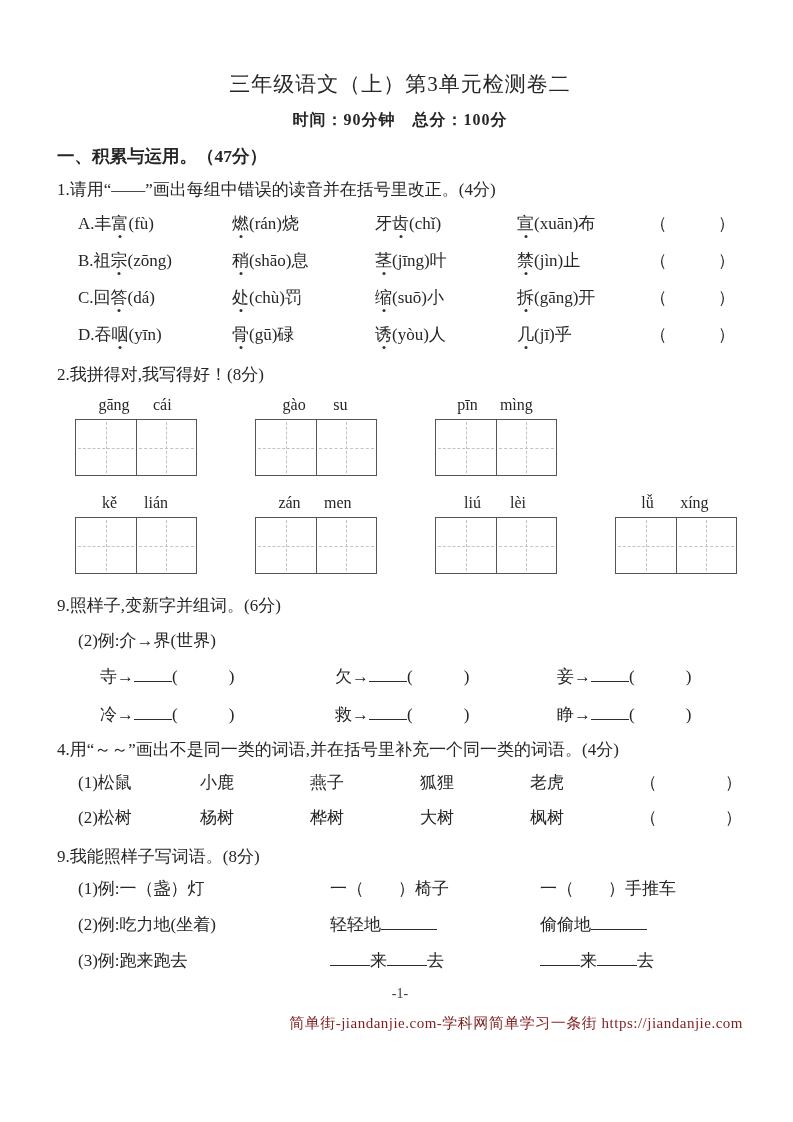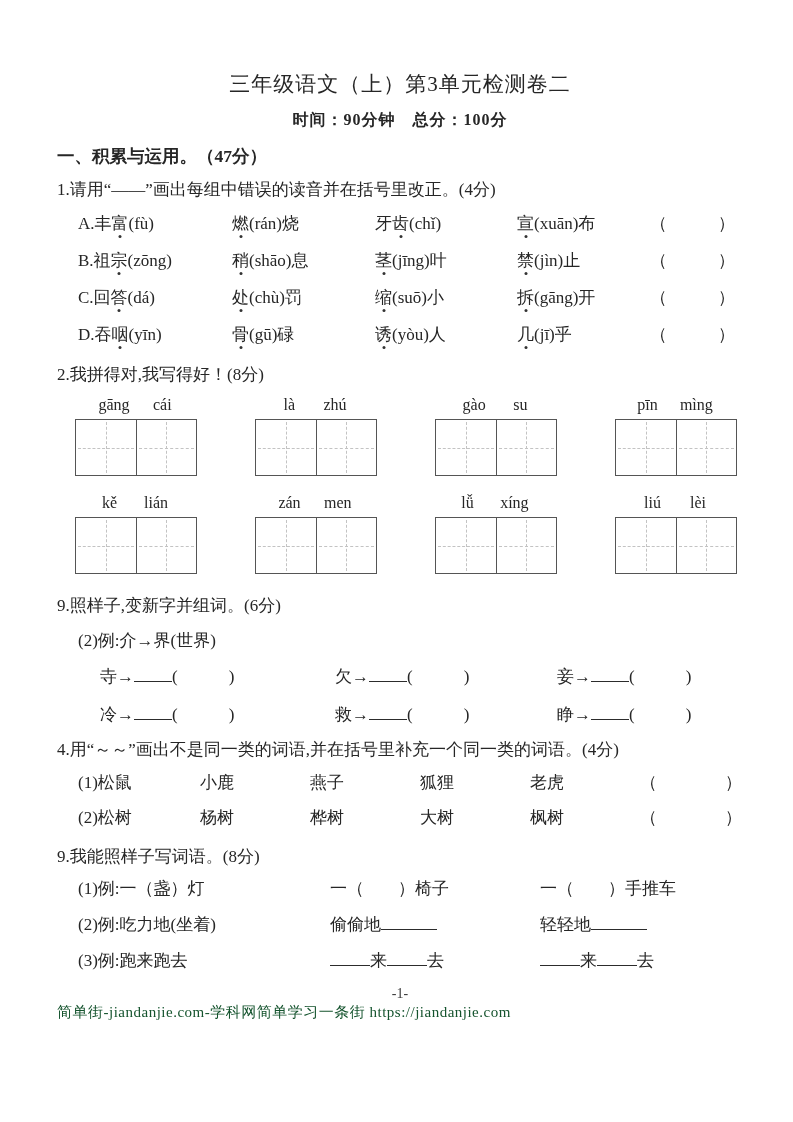--- a/index.html
+++ b/index.html
@@ -25,21 +25,21 @@
   .wcell+.wcell{border-left:1px solid #555}
   .wcell::before{content:"";position:absolute;left:50%;top:2px;bottom:2px;border-left:1px dashed #c3c3c3}
   .wcell::after{content:"";position:absolute;top:50%;left:2px;right:2px;border-top:1px dashed #c3c3c3}
   .sub-line{margin-left:21px;margin-top:12px}
   .q3-items{margin-left:43px;margin-top:10px;display:grid;grid-template-columns:235px 222px 1fr;height:28px;align-items:center}
   .blank{display:inline-block;border-bottom:1px solid #2c2c2c;height:15px;vertical-align:baseline}
   .w38{width:38px}.w40{width:40px}.w56{width:56px}
   .q4-row{display:grid;grid-template-columns:122px 110px 110px 110px 110px 1fr;margin-left:21px;height:35px;align-items:center}
   .q5-row{display:grid;grid-template-columns:252px 210px 1fr;margin-left:21px;height:36px;align-items:center}
   .page-num{margin-top:8px;text-align:center;font-size:14px;color:#3a3a3a}
-  .watermark{margin-top:1px;text-align:left;font-size:15px;color:#14532d;letter-spacing:.5px}
+  .watermark{margin-top:12px;text-align:right;font-size:15px;color:#7f1d1d;letter-spacing:.5px}
 </style>
 </head>
 <body>
 
 <div class="page">
 
   <div class="doc-title">三年级语文（上）第3单元检测卷二</div>
   <div class="doc-meta">时间：90分钟　总分：100分</div>
   <div class="section-head">一、积累与运用。（47分）</div>
 
@@ -91,30 +91,20 @@
               <span>gāng</span>
               <span>cái</span>
             </div>
           <div class="writebox">
               <div class="wcell"></div>
               <div class="wcell"></div>
             </div>
         </div>
         <div class="py-group">
           <div class="py-label">
-              <span>là</span>
-              <span>zhú</span>
-            </div>
-          <div class="writebox">
-              <div class="wcell"></div>
-              <div class="wcell"></div>
-            </div>
-        </div>
-        <div class="py-group">
-          <div class="py-label">
               <span>gào</span>
               <span>su</span>
             </div>
           <div class="writebox">
               <div class="wcell"></div>
               <div class="wcell"></div>
             </div>
         </div>
         <div class="py-group">
           <div class="py-label">
@@ -143,32 +133,32 @@
               <span>zán</span>
               <span>men</span>
             </div>
           <div class="writebox">
               <div class="wcell"></div>
               <div class="wcell"></div>
             </div>
         </div>
         <div class="py-group">
           <div class="py-label">
+              <span>liú</span>
+              <span>lèi</span>
+            </div>
+          <div class="writebox">
+              <div class="wcell"></div>
+              <div class="wcell"></div>
+            </div>
+        </div>
+        <div class="py-group">
+          <div class="py-label">
               <span>lǚ</span>
               <span>xíng</span>
-            </div>
-          <div class="writebox">
-              <div class="wcell"></div>
-              <div class="wcell"></div>
-            </div>
-        </div>
-        <div class="py-group">
-          <div class="py-label">
-              <span>liú</span>
-              <span>lèi</span>
             </div>
           <div class="writebox">
               <div class="wcell"></div>
               <div class="wcell"></div>
             </div>
         </div>
       </div>
     </div>
   </div>
 
@@ -209,22 +199,22 @@
 
   <div>
     <div class="q-prompt">9.我能照样子写词语。(8分)</div>
     <div class="q5-row" style="margin-top:2px">
       <span>(1)例:一（盏）灯</span>
       <span>一（　　）椅子</span>
       <span>一（　　）手推车</span>
     </div>
     <div class="q5-row">
       <span>(2)例:吃力地(坐着)</span>
+      <span><span>轻轻地</span><span class="blank w56"></span></span>
       <span><span>偷偷地</span><span class="blank w56"></span></span>
-      <span><span>轻轻地</span><span class="blank w56"></span></span>
     </div>
     <div class="q5-row">
       <span>(3)例:跑来跑去</span>
       <span><span class="blank w40"></span><span>来</span><span class="blank w40"></span><span>去</span></span>
       <span><span class="blank w40"></span><span>来</span><span class="blank w40"></span><span>去</span></span>
     </div>
   </div>
 
   <div class="page-num">-1-</div>
   <div class="watermark">简单街-jiandanjie.com-学科网简单学习一条街 https://jiandanjie.com</div>

